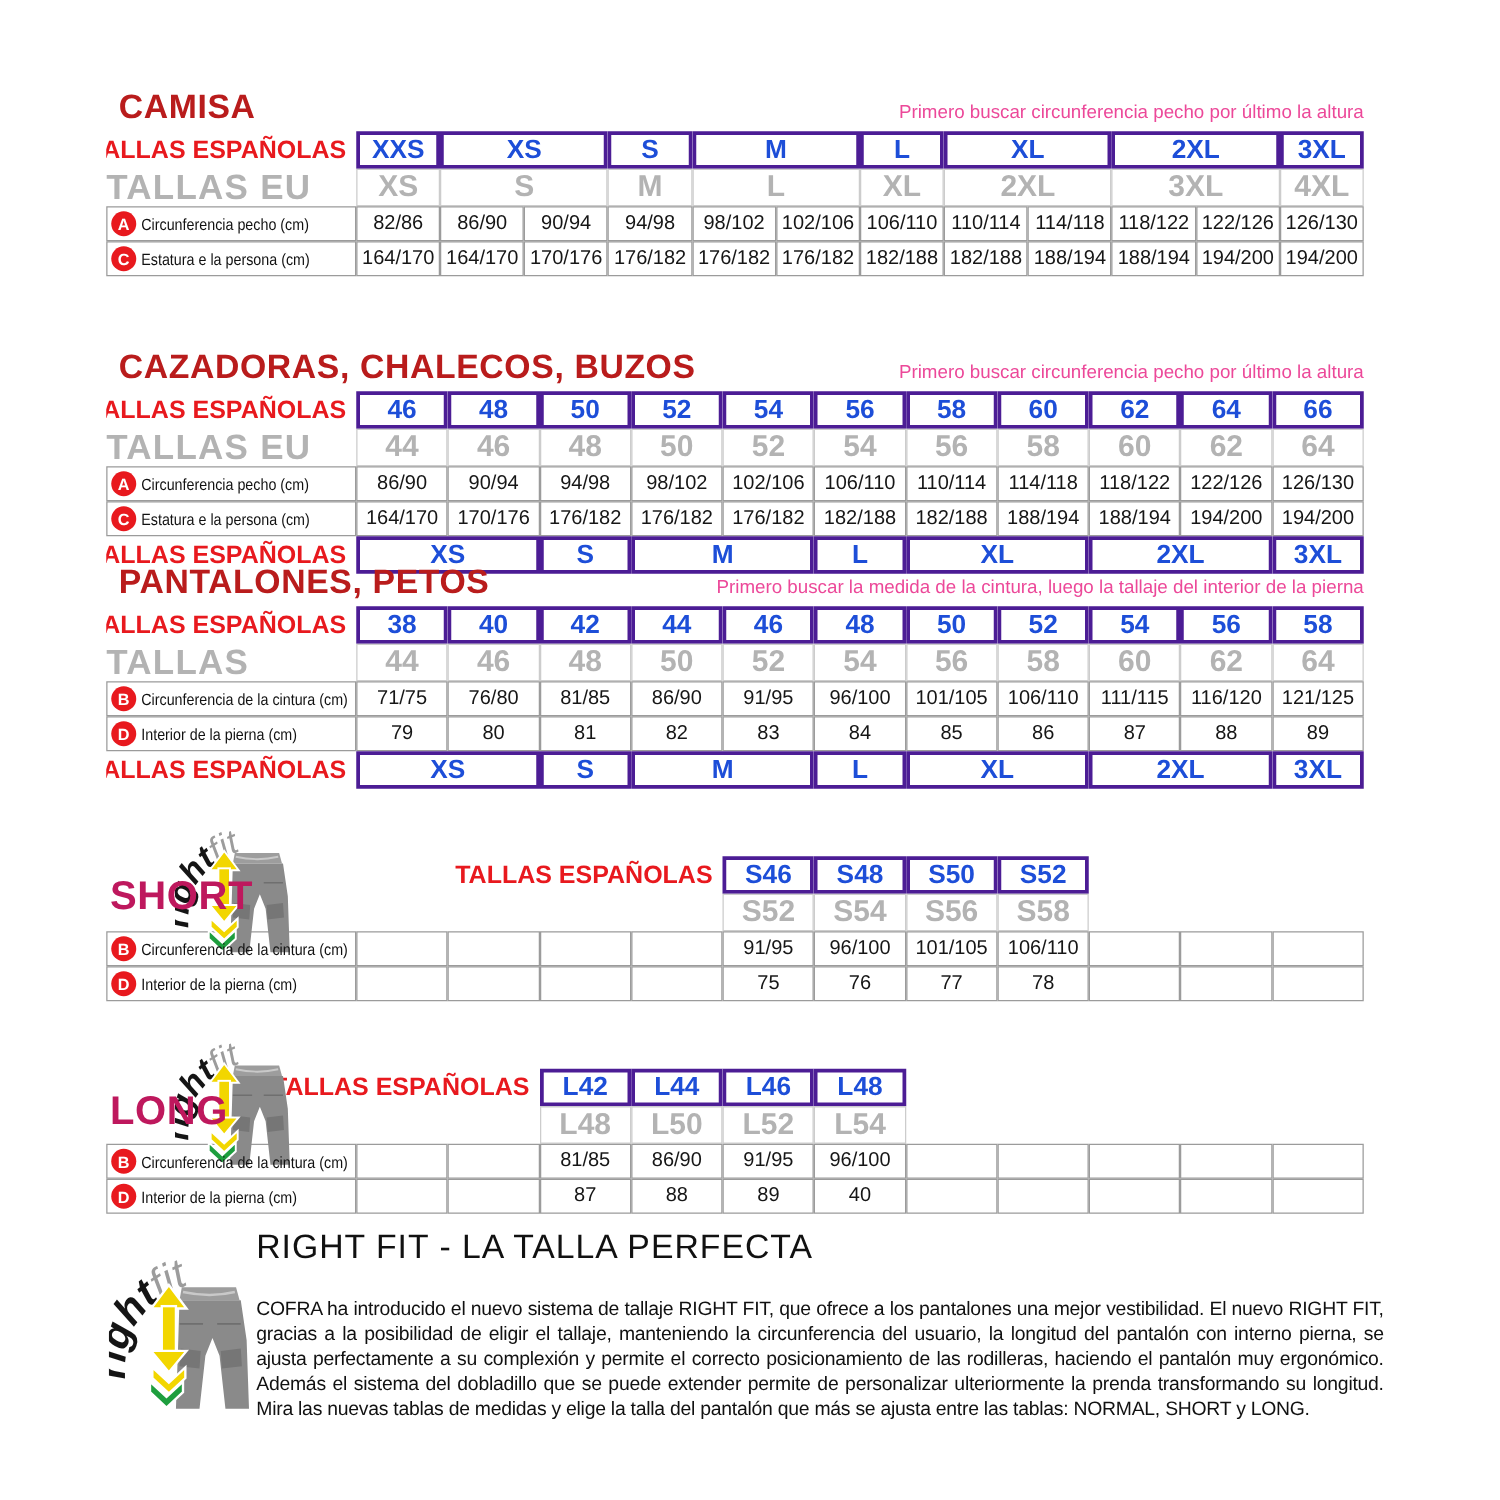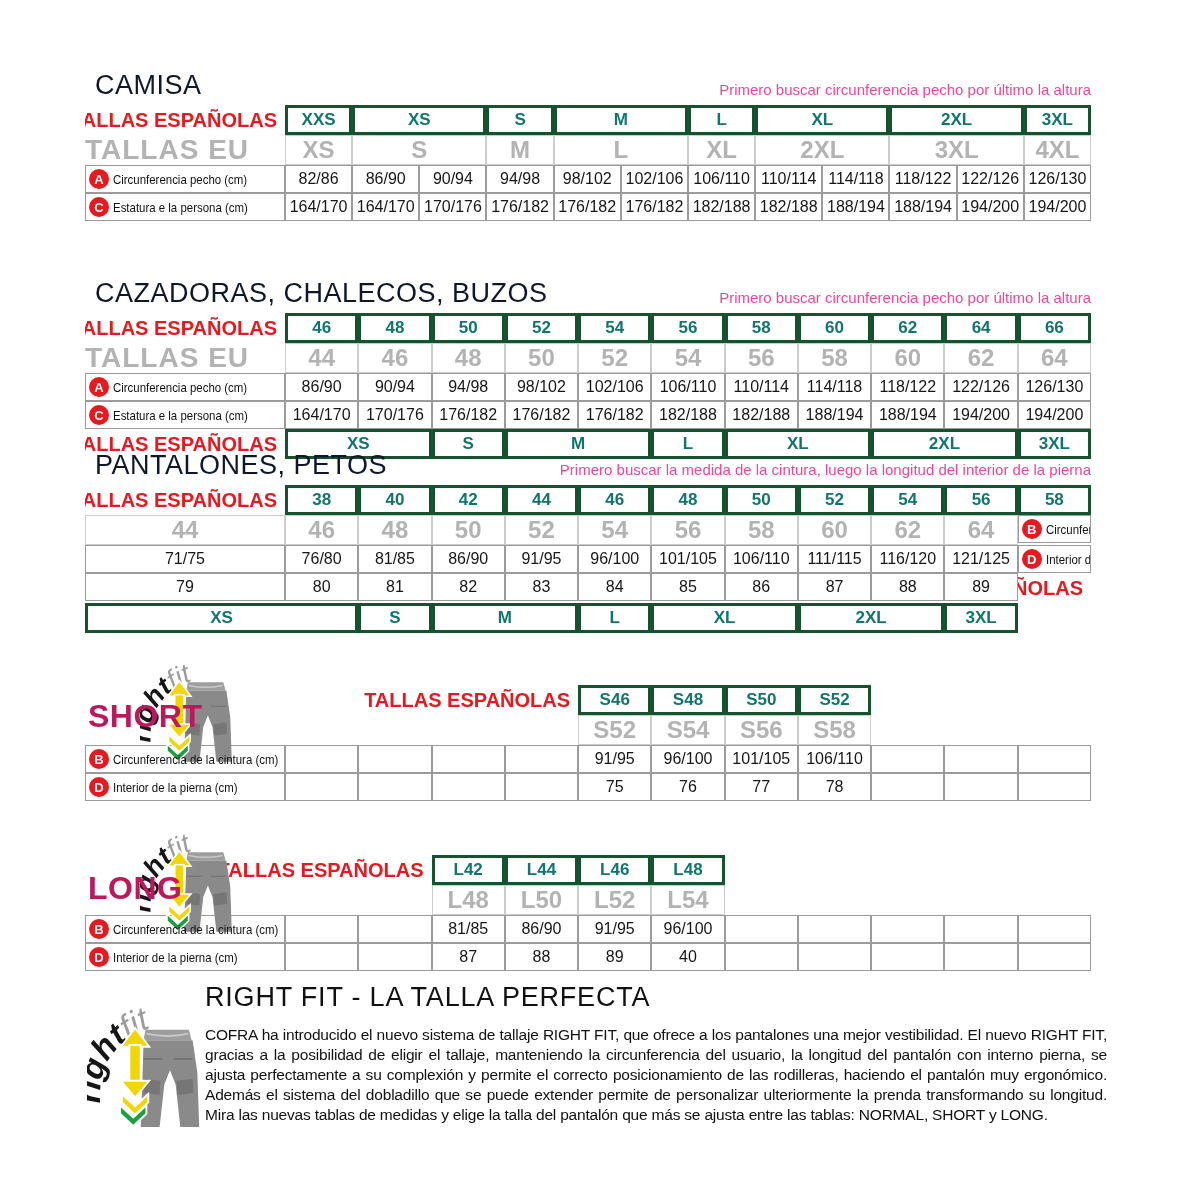--- a/index.html
+++ b/index.html
@@ -9,45 +9,45 @@
 
   .sec { position:absolute; left:85px; width:1006px; }
   #sec-camisa    { top:70px; }
   #sec-cazadoras { top:237px;margin-top:41px; }
   #sec-pantalones{ top:450px; }
   #sec-short     { top:658px; height:150px; }
   #sec-long      { top:828px; height:150px;text-align:center; }
   #sec-rightfit  { top:982px; }
 
   .sec-head { display:flex; justify-content:space-between; align-items:flex-end; margin-bottom:4px; }
-  .sec-title { color:#0f172a; font-weight:normal; font-size:27px; letter-spacing:.5px; margin-left:10px; white-space:nowrap; }
+  .sec-title { color:#b91c1c; font-weight:bold; font-size:27px; letter-spacing:.5px; margin-left:10px; white-space:nowrap; }
   .sec-note { font-size:15px; color:#ec4899; padding-bottom:3px; white-space:nowrap; }
 
   .tbl { display:grid; width:1006px; }
   .c { display:flex; align-items:center; justify-content:center; box-sizing:border-box; overflow:hidden; }
   .lab-red  { justify-content:flex-end; color:#e8191e; font-weight:bold; font-size:20px; padding-right:8px; height:30px; white-space:nowrap; }
-  .cell-red { border:3px solid #14532d; color:#0f766e; font-weight:bold; font-size:17px; height:30px; background:#fff; }
+  .cell-red { border:3px solid #4c1d95; color:#1d4ed8; font-weight:bold; font-size:21px; height:30px; background:#fff; }
   .lab-gray { justify-content:flex-start; color:#b3b3b3; font-weight:bold; font-size:28px; height:30px; letter-spacing:1px; white-space:nowrap; }
   .cell-gray{ border:1px solid #ccc; color:#b3b3b3; font-weight:bold; font-size:24px; height:30px; }
   .lab-data { border:1px solid #9b9b9b; height:28px; justify-content:flex-start; padding:0 2px 0 3px; }
   .cell-data{ border:1px solid #9b9b9b; font-size:16px; color:#161616; height:28px; white-space:nowrap; }
   .filler   { height:30px; }
   .badge { width:20px; height:20px; border-radius:50%; background:#e8191e; color:#fff; font-weight:bold;
            font-size:13px; display:flex; align-items:center; justify-content:center; flex:0 0 20px; margin-right:4px; }
   .rl-text { font-size:13px; color:#111; white-space:nowrap; transform:scaleX(.88); transform-origin:left center; }
 
   .rf-name { position:absolute; left:3px; font-size:32px; font-weight:bold; color:#be185d; letter-spacing:.5px; }
   #sec-short .rf-name { top:40px; }
   #sec-long  .rf-name { top:42px; }
   .rf-logo-small { position:absolute; left:55px; top:-10px; width:108px; height:118px; }
   .rf-tbl { margin-top:27px; }
 
   .rf-big-logo { position:absolute; left:2px; top:6px; width:132px; height:144px; }
   .rf-heading { margin-left:120px; font-size:27px; font-weight:normal; color:#111; letter-spacing:.8px; white-space:nowrap; }
-  .rf-par { margin-left:120px; margin-top:12px; width:902px; font-size:15.5px; letter-spacing:-.2px;
+  .rf-par { margin-left:120px; margin-top:25px; width:902px; font-size:15.5px; letter-spacing:-.2px;
             line-height:1.29; color:#111; text-align:justify; }
 
   .svg-defs { position:absolute; width:0; height:0; overflow:hidden; }
 </style>
 </head>
 <body>
 
 <svg class="svg-defs" aria-hidden="true">
   <symbol id="rightfit-logo" viewBox="0 0 140 152">
     <path id="rfarc" d="M14,122 Q8,36 134,30" fill="none"></path>
@@ -202,35 +202,36 @@
         <div class="c cell-red">L</div>
         <div class="c cell-red" style="grid-column: span 2;">XL</div>
         <div class="c cell-red" style="grid-column: span 2;">2XL</div>
         <div class="c cell-red">3XL</div>
       </div>
   </section>
 
   <section class="sec" id="sec-pantalones">
     <div class="sec-head">
       <div class="sec-title">PANTALONES, PETOS</div>
-      <div class="sec-note">Primero buscar la medida de la cintura, luego la longitud del interior de la pierna</div>
+      <div class="sec-note">Primero buscar la medida de la cintura, luego la tallaje del interior de la pierna</div>
     </div>
     <div class="tbl" id="tbl-pantalones" style="grid-template-columns: 200px repeat(11, 1fr);">
         <div class="c lab-red">TALLAS ESPAÑOLAS</div>
         <div class="c cell-red">38</div>
         <div class="c cell-red">40</div>
         <div class="c cell-red">42</div>
         <div class="c cell-red">44</div>
         <div class="c cell-red">46</div>
         <div class="c cell-red">48</div>
         <div class="c cell-red">50</div>
         <div class="c cell-red">52</div>
         <div class="c cell-red">54</div>
         <div class="c cell-red">56</div>
         <div class="c cell-red">58</div>
+        <div class="c lab-gray">TALLAS</div>
         <div class="c cell-gray">44</div>
         <div class="c cell-gray">46</div>
         <div class="c cell-gray">48</div>
         <div class="c cell-gray">50</div>
         <div class="c cell-gray">52</div>
         <div class="c cell-gray">54</div>
         <div class="c cell-gray">56</div>
         <div class="c cell-gray">58</div>
         <div class="c cell-gray">60</div>
         <div class="c cell-gray">62</div>

